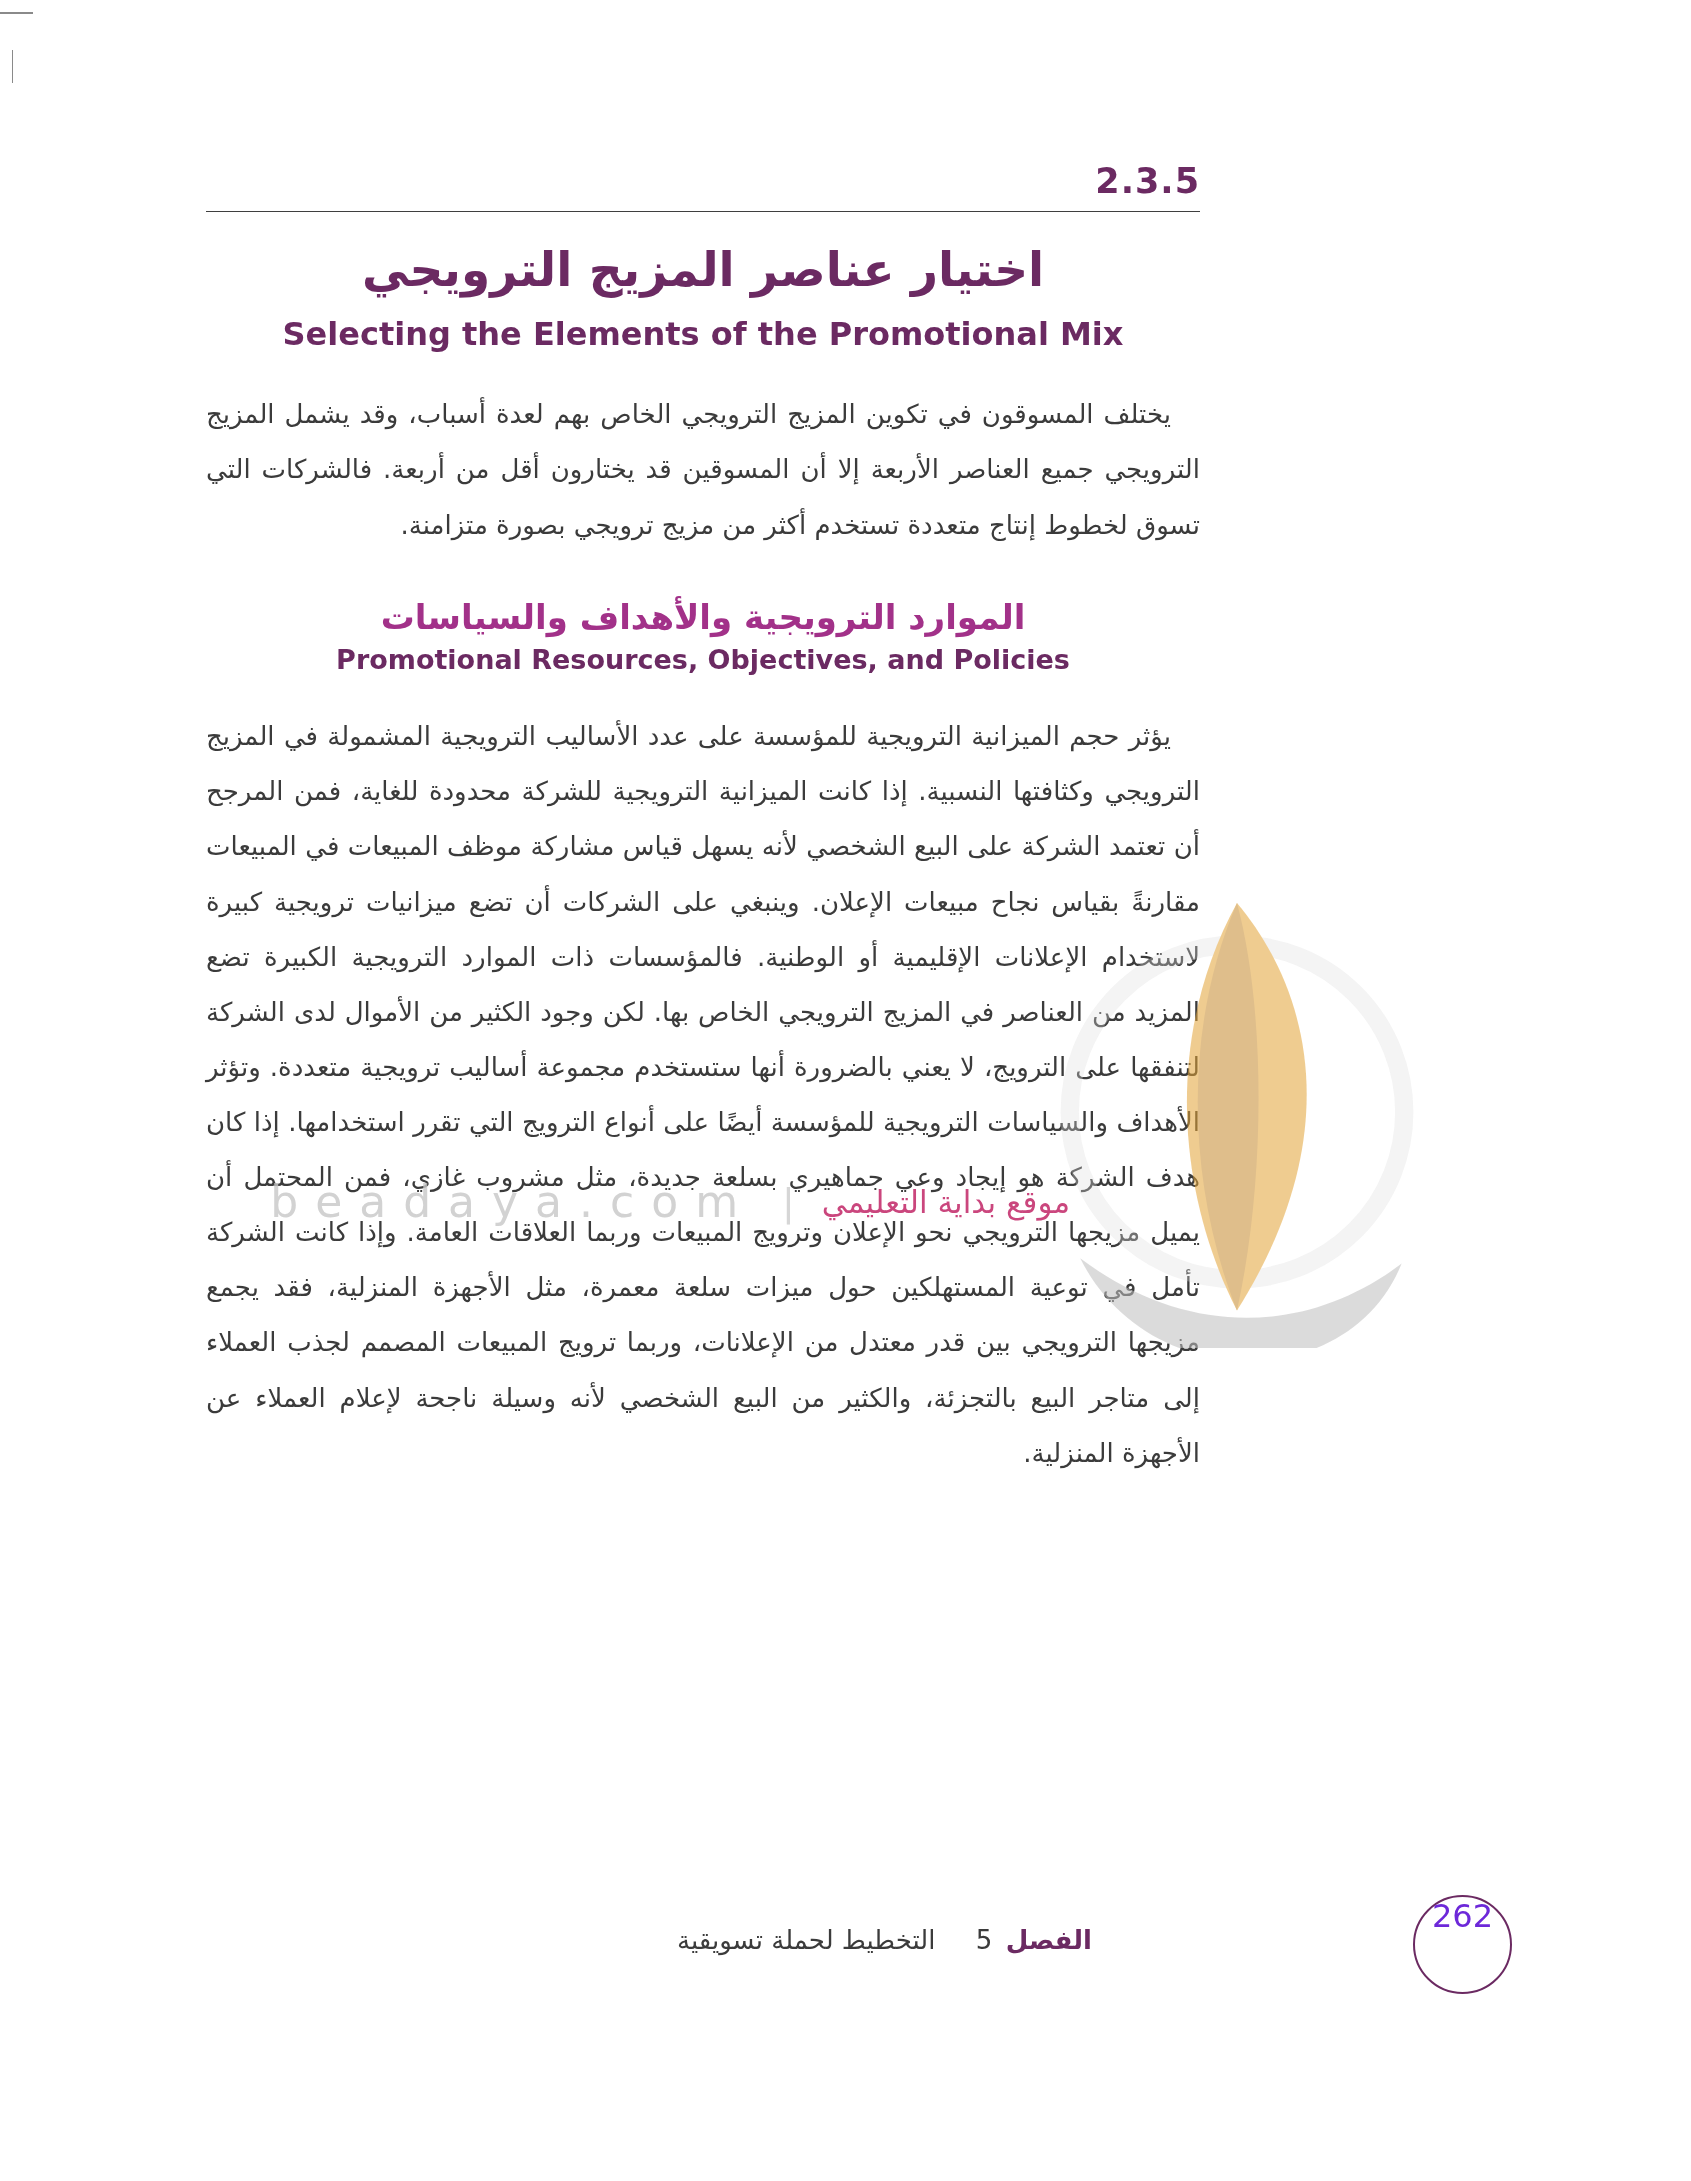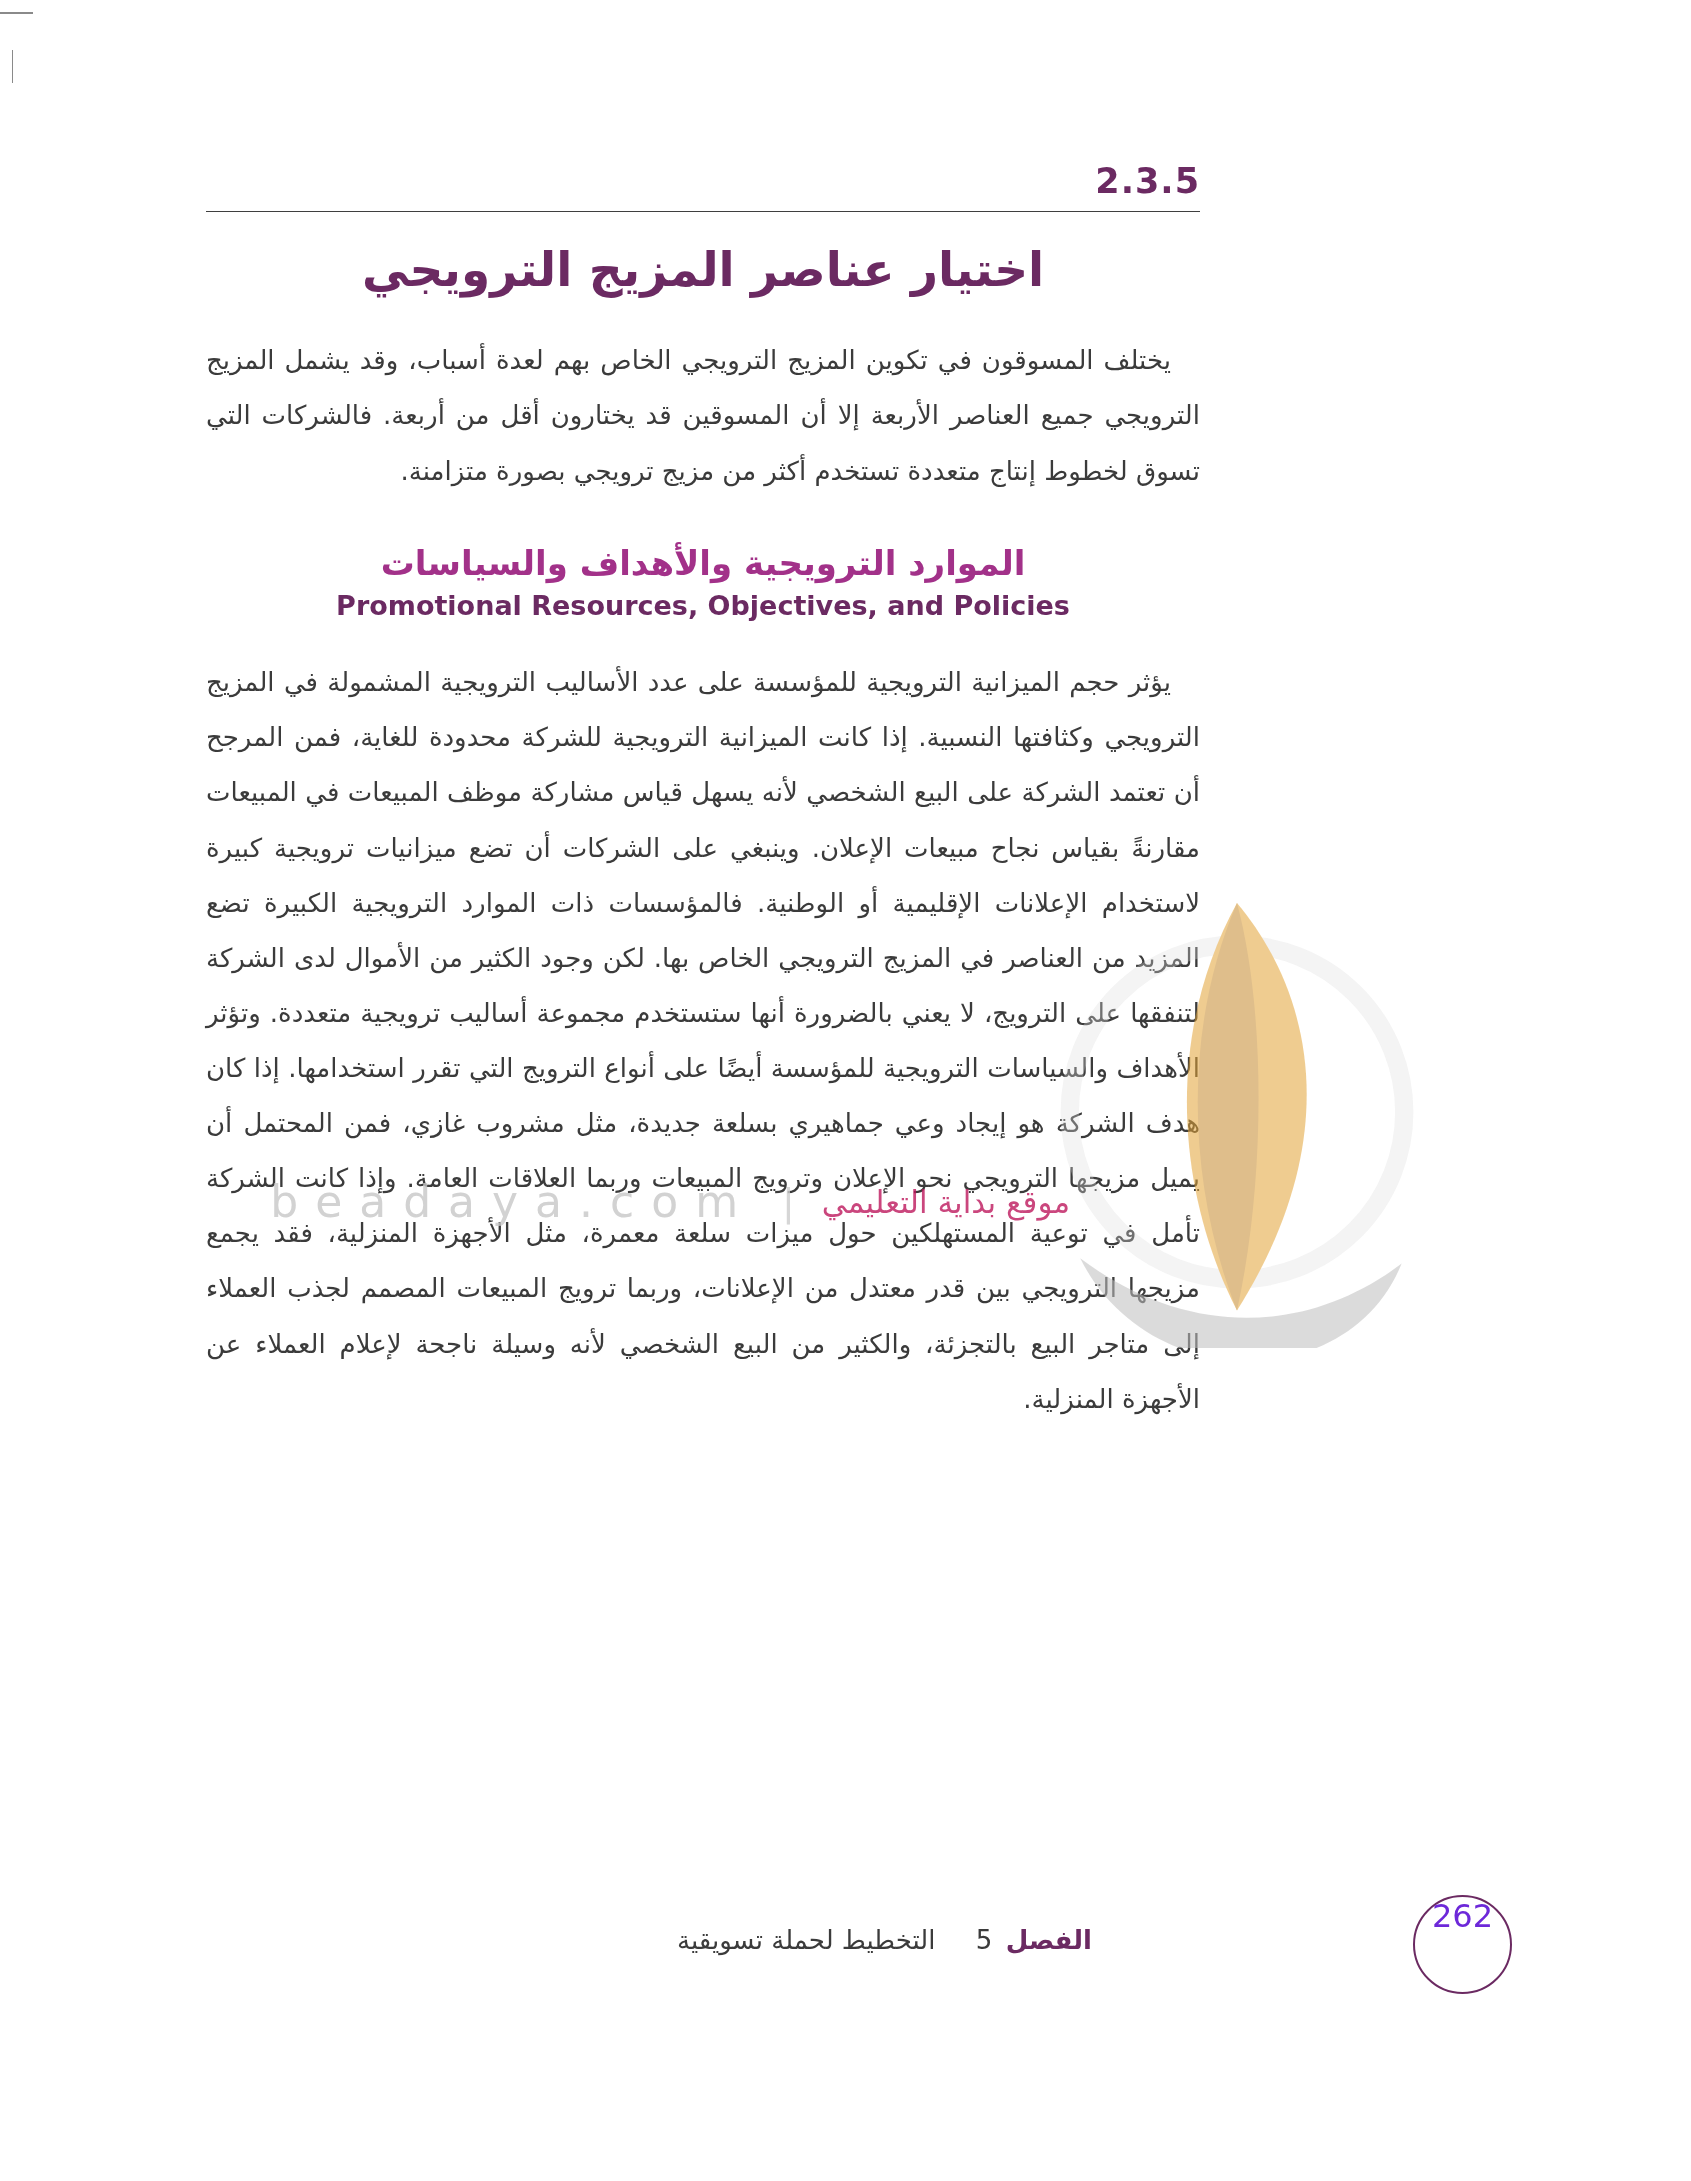--- a/index.html
+++ b/index.html
@@ -166,20 +166,21 @@
 <div class="page">
 
   <div class="mark mark-tl-h"></div>
   <div class="mark mark-tl-v"></div>
   <div class="mark mark-tr-v"></div>
 
   <div class="content">
     <div class="section-number">2.3.5</div>
     <hr class="rule">
     <h1 class="title-ar">اختيار عناصر المزيج الترويجي</h1>
+    <h2 class="title-en">Selecting the Elements of the Promotional Mix</h2>
     <p class="body-par">يختلف المسوقون في تكوين المزيج الترويجي الخاص بهم لعدة أسباب، وقد يشمل المزيج الترويجي جميع العناصر الأربعة إلا أن المسوقين قد يختارون أقل من أربعة. فالشركات التي تسوق لخطوط إنتاج متعددة تستخدم أكثر من مزيج ترويجي بصورة متزامنة.</p>
     <h3 class="sub-ar">الموارد الترويجية والأهداف والسياسات</h3>
     <h4 class="sub-en">Promotional Resources, Objectives, and Policies</h4>
     <p class="body-par">يؤثر حجم الميزانية الترويجية للمؤسسة على عدد الأساليب الترويجية المشمولة في المزيج الترويجي وكثافتها النسبية. إذا كانت الميزانية الترويجية للشركة محدودة للغاية، فمن المرجح أن تعتمد الشركة على البيع الشخصي لأنه يسهل قياس مشاركة موظف المبيعات في المبيعات مقارنةً بقياس نجاح مبيعات الإعلان. وينبغي على الشركات أن تضع ميزانيات ترويجية كبيرة لاستخدام الإعلانات الإقليمية أو الوطنية. فالمؤسسات ذات الموارد الترويجية الكبيرة تضع المزيد من العناصر في المزيج الترويجي الخاص بها. لكن وجود الكثير من الأموال لدى الشركة لتنفقها على الترويج، لا يعني بالضرورة أنها ستستخدم مجموعة أساليب ترويجية متعددة. وتؤثر الأهداف والسياسات الترويجية للمؤسسة أيضًا على أنواع الترويج التي تقرر استخدامها. إذا كان هدف الشركة هو إيجاد وعي جماهيري بسلعة جديدة، مثل مشروب غازي، فمن المحتمل أن يميل مزيجها الترويجي نحو الإعلان وترويج المبيعات وربما العلاقات العامة. وإذا كانت الشركة تأمل في توعية المستهلكين حول ميزات سلعة معمرة، مثل الأجهزة المنزلية، فقد يجمع مزيجها الترويجي بين قدر معتدل من الإعلانات، وربما ترويج المبيعات المصمم لجذب العملاء إلى متاجر البيع بالتجزئة، والكثير من البيع الشخصي لأنه وسيلة ناجحة لإعلام العملاء عن الأجهزة المنزلية.</p>
   </div>
 
   <div class="watermark">
     <svg class="wm-logo" viewBox="0 0 300 350" xmlns="http://www.w3.org/2000/svg" aria-hidden="true">
       <circle cx="150" cy="170" r="128" fill="none" stroke="#dcdcdc" stroke-width="14" opacity="0.6"></circle>
       <path d="M150 10 C 202 72 238 182 150 322 C 104 232 94 112 150 10 Z" fill="#E3A437"></path>

